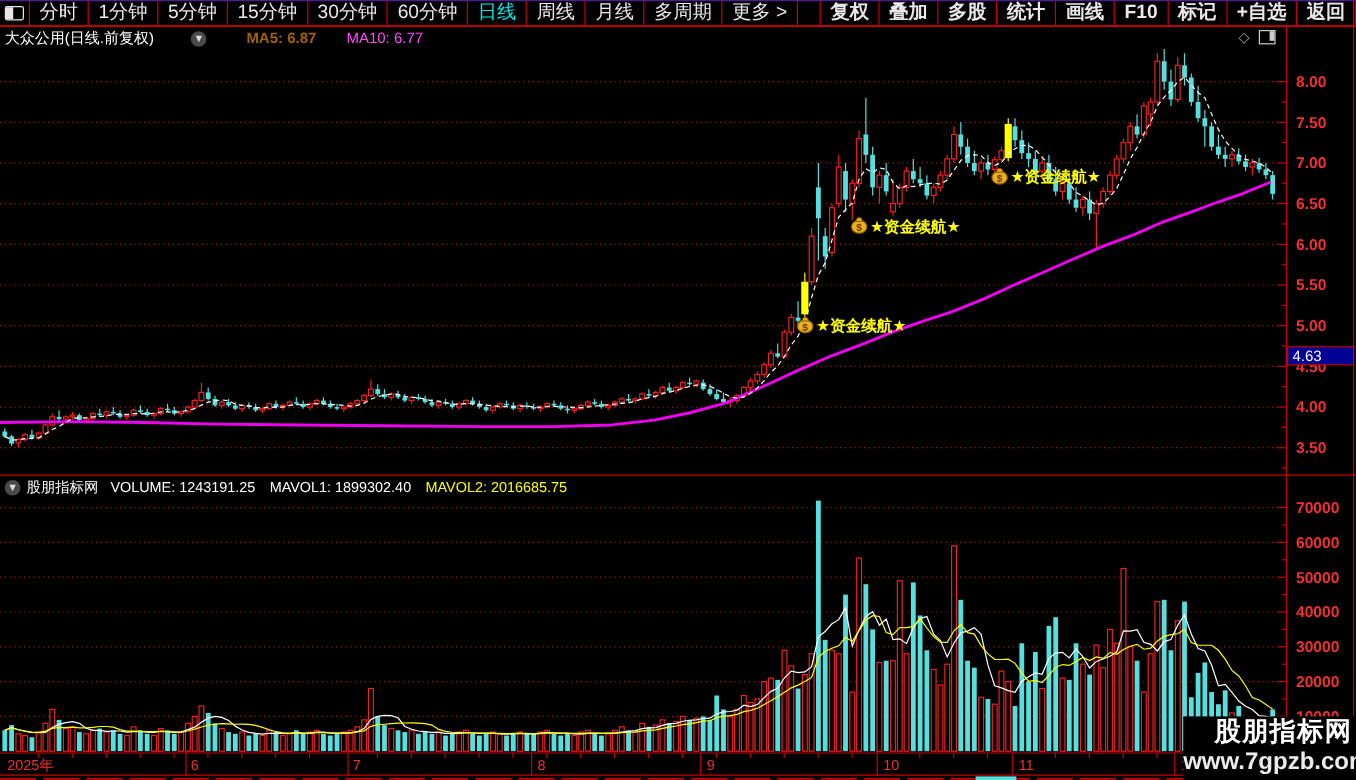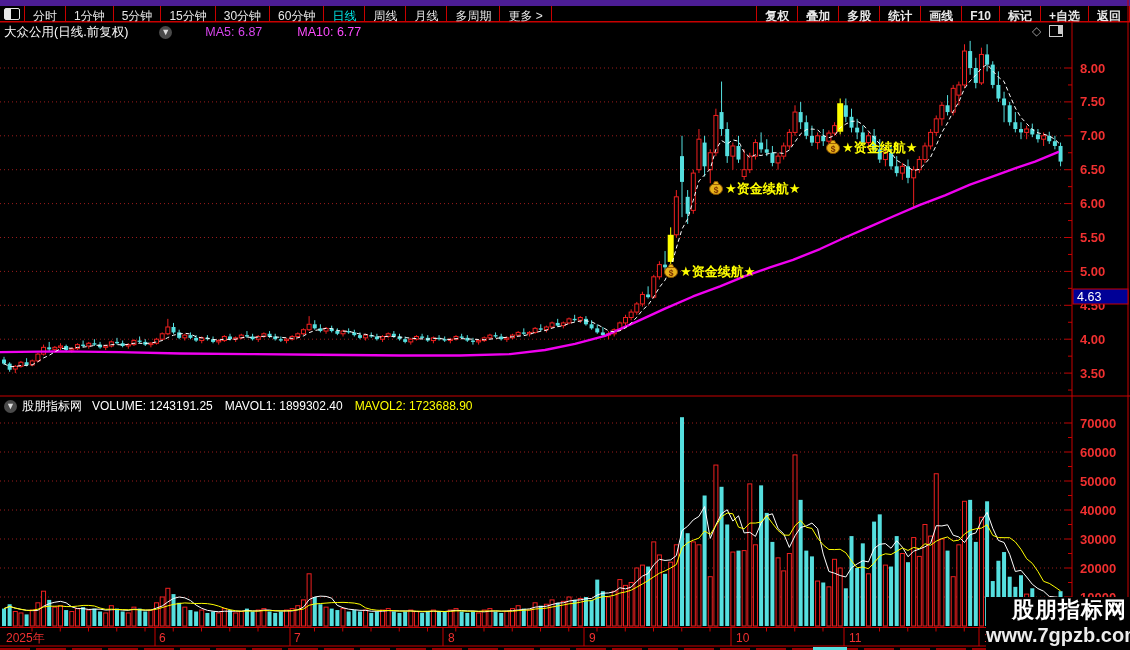--- a/index.html
+++ b/index.html
@@ -1,38 +1,38 @@
 <!DOCTYPE html>
 <html><head>
 <meta charset="utf-8">
 <style>
   html,body{margin:0;padding:0;background:#111;}
   .screen{position:relative;width:1130px;height:650px;background:#000;overflow:hidden;
           font-family:"Liberation Sans","DejaVu Sans",sans-serif;}
   
   .topbar{position:absolute;left:0;top:0;width:1130px;height:22px;display:flex;
-          background:#000;border-top:6px solid #4c1d95;border-bottom:1px solid #c80000;
-          box-sizing:border-box;color:#e8e8e8;font-size:12px;}
+          background:#000;border-top:1px solid #4c1d95;border-bottom:1px solid #c80000;
+          box-sizing:border-box;color:#e8e8e8;font-size:16px;}
   .iconcell{width:24px;display:flex;align-items:center;justify-content:center;
             border-right:1px solid #c80000;}
   .winicon{width:14px;height:10px;border:1px solid #e8e8e8;border-radius:2px;position:relative;}
   .winicon::before{content:"";position:absolute;left:0;top:0;width:6px;height:10px;background:#e8e8e8;}
   .menu-left{display:flex;}
   .menu-right{display:flex;margin-left:auto;font-weight:bold;}
   .mitem{padding:0 8px;line-height:20px;border-right:1px solid #c80000;cursor:default;white-space:nowrap;}
   .mitem.active{color:#00e5e5;font-family:Liberation Serif, serif;}
   .menu-right .mitem{border-right:none;border-left:1px solid #c80000;}
   .menu-right .mitem:last-child{border-right:1px solid #c80000;}
   
   .titlerow{position:absolute;left:4px;top:24px;height:16px;display:flex;align-items:center;
             color:#fff;font-size:12.5px;white-space:nowrap;gap:25px;}
   .chev{display:inline-flex;width:13px;height:13px;border-radius:50%;background:#4a4a4a;
         color:#ddd;font-size:9px;align-items:center;justify-content:center;margin:0 6px;}
-  .ma5{color:#d946ef;margin-left:2px;}
-  .ma10{color:#ff4bff;margin-left:10px;}
+  .ma5{color:#a16207;margin-left:2px;font-weight:bold;}
+  .ma10{color:#ff4bff;}
   .cornericons{position:absolute;top:24px;left:1032px;display:flex;align-items:center;color:#999;}
   .diamond{font-size:12px;margin-right:8px;}
   .splitbox{width:12px;height:10px;border:1px solid #ccc;position:relative;}
   .splitbox::before{content:"";position:absolute;right:0;top:0;width:4px;height:8px;background:#ccc;}
   
   .volheader{position:absolute;left:4px;top:399px;height:14px;display:flex;align-items:center;
              font-size:12px;color:#fff;white-space:nowrap;}
   .volheader .chev{margin:0 5px 0 0;}
   .vol-brand{margin-right:10px;}
   .vol-val{margin-right:12px;}
@@ -830,20 +830,20 @@
         <line x1="1020.75" y1="627.5" x2="1020.75" y2="631.5" stroke="#c80000" stroke-width="1"></line>
         <line x1="1049" y1="627.5" x2="1049" y2="631.5" stroke="#c80000" stroke-width="1"></line>
       </g>
     </svg>
 
   <div class="volheader">
     <span class="chev">▼</span>
     <span class="vol-brand">股朋指标网</span>
     <span class="vol-val">VOLUME: 1243191.25</span>
     <span class="vol-val">MAVOL1: 1899302.40</span>
-    <span class="vol-val vol-mavol2">MAVOL2: 1723688.90</span>
+    <span class="vol-val vol-mavol2">MAVOL2: 2016685.75</span>
   </div>
 
   <div class="watermark">
     <div class="wm1">股朋指标网</div>
     <div class="wm2">www.7gpzb.com</div>
   </div>
 </div>
 
 </body></html>

